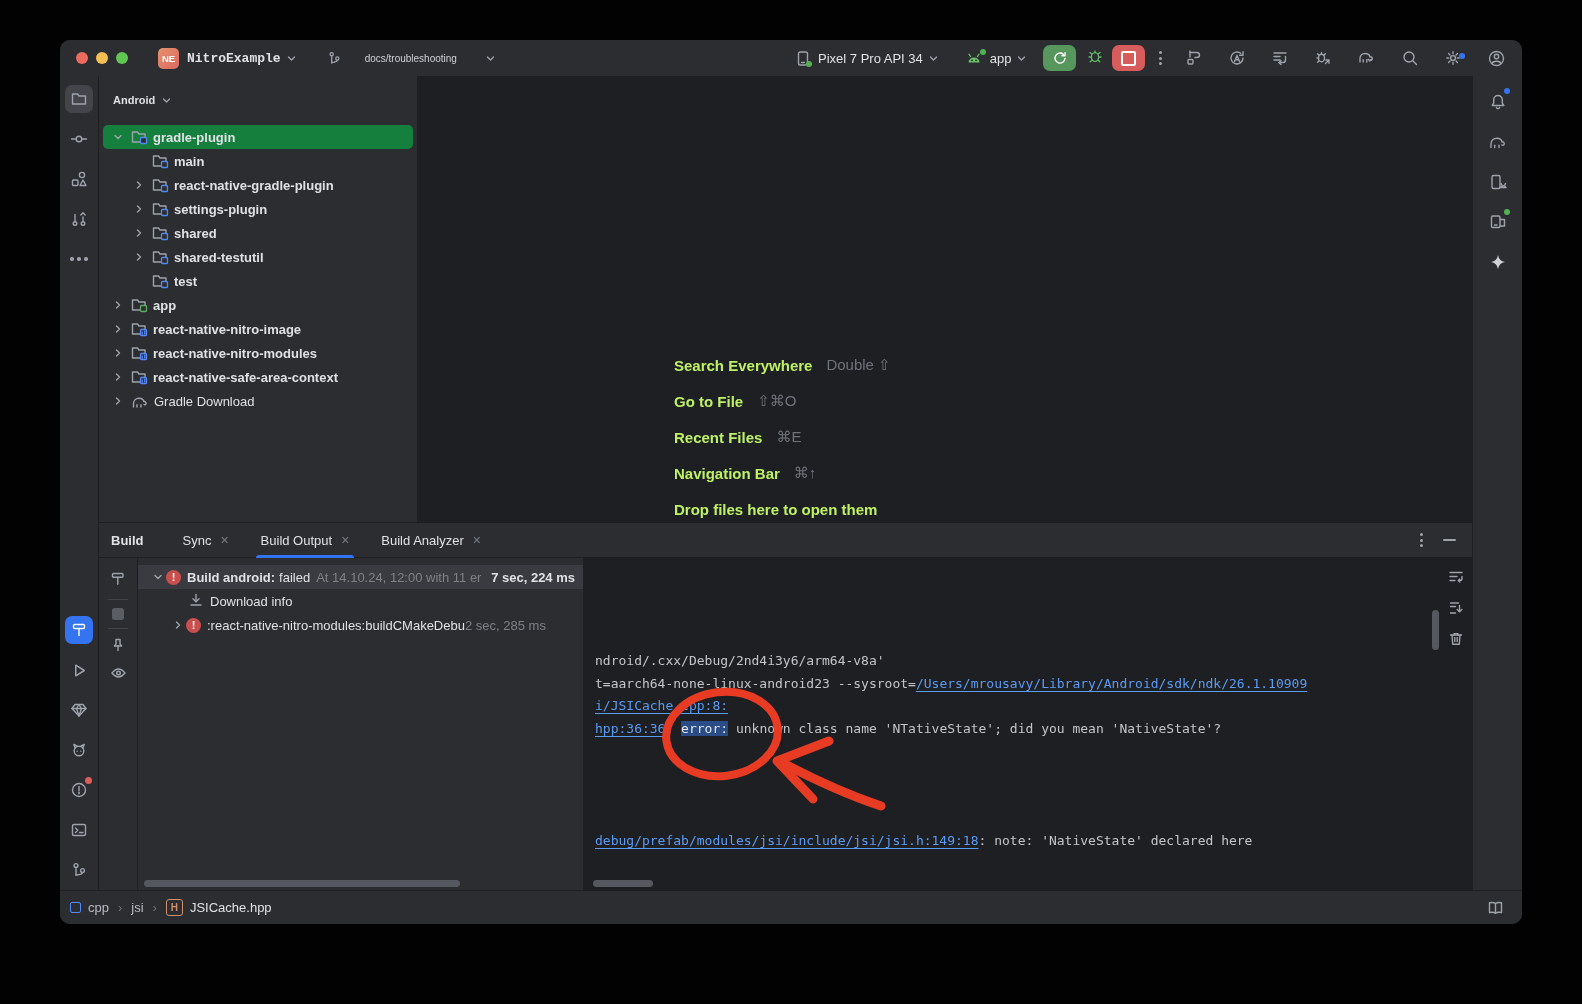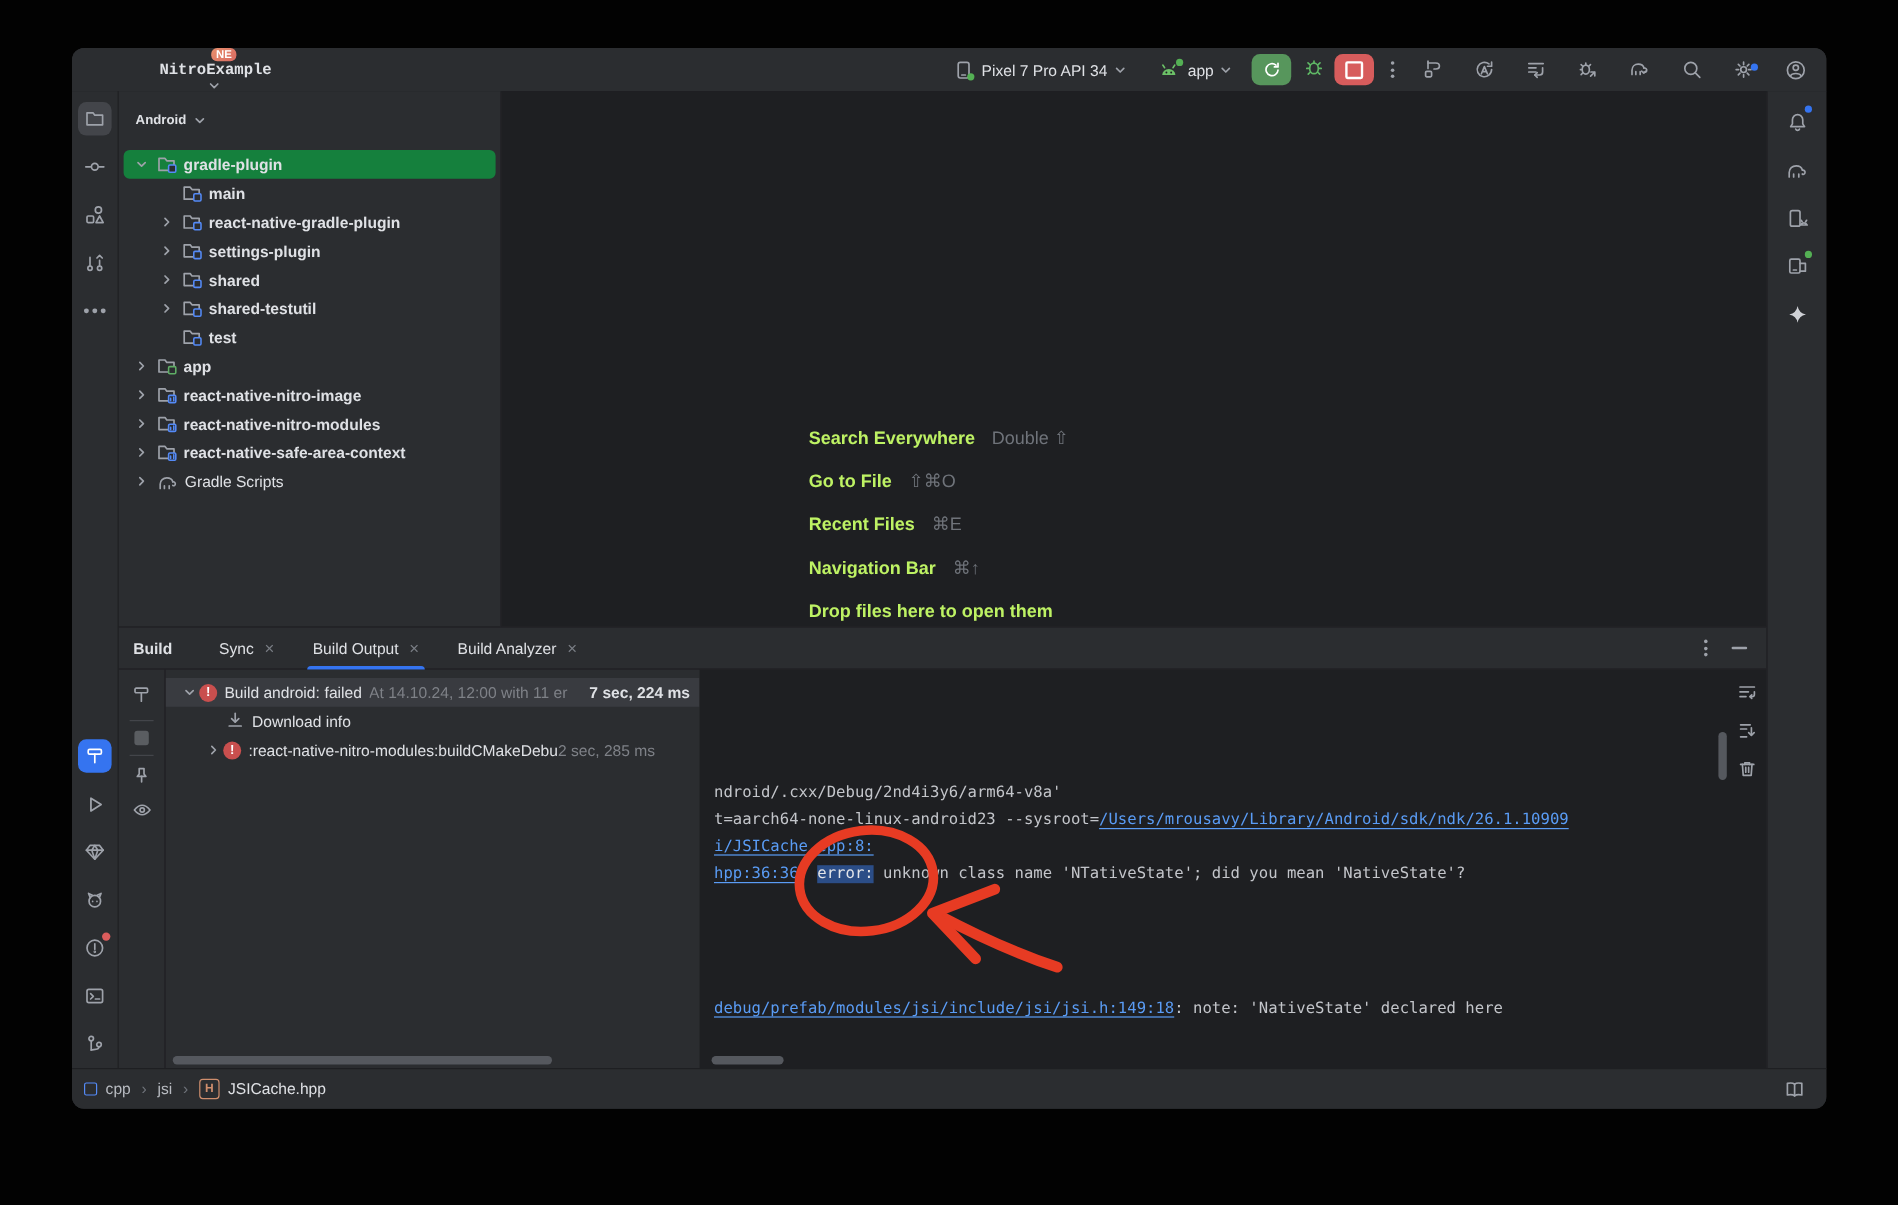--- a/index.html
+++ b/index.html
@@ -18,21 +18,21 @@
   .dot.blue{background:#3574f0;}
   .dot.green{background:#54b054;}
   .dot.red{background:#db5c5c;}
   .kebab{display:inline-flex;flex-direction:column;gap:2.5px;align-items:center;}
   .kebab i{width:3px;height:3px;border-radius:50%;background:#9ea2aa;display:block;}
   .hdots{display:inline-flex;gap:3.5px;align-items:center;}
   .hdots i{width:3.5px;height:3.5px;border-radius:50%;background:#9ea2aa;display:block;}
 
   
   .titlebar{position:relative;height:36px;background:#2b2d30;border-bottom:1px solid #1e1f22;}
-  .tb-left{position:absolute;left:16px;top:0;height:36px;display:flex;align-items:center;flex-direction:column;}
+  .tb-left{position:absolute;left:16px;top:0;height:36px;display:flex;align-items:center;}
   .light{width:12px;height:12px;border-radius:50%;margin-right:8px;}
   .light.red{background:#ec6a5e;}.light.yellow{background:#f5bf4f;}.light.green{background:#61c554;}
   .proj-badge{margin-left:22px;width:21px;height:21px;border-radius:5px;background:linear-gradient(135deg,#e8906d,#d96a62);
     color:#fff;font-size:9.5px;font-weight:700;display:flex;align-items:center;justify-content:center;}
   .tb-name{margin-left:8px;color:#dfe1e5;font-size:13px;font-weight:600;font-family:Liberation Mono, monospace;}
   .chev{margin-left:5px;display:inline-flex;}
   .branch-wrap{margin-left:30px;display:flex;align-items:center;gap:23px;color:#ced0d6;font-size:10px;}
   .tb-center{position:absolute;left:735px;top:0;height:36px;display:flex;align-items:center;}
   .tb-center .txt{color:#dfe1e5;font-size:13px;margin-left:7px;}
   .runbtn{width:33px;height:26px;border-radius:7px;background:#57965c;display:flex;align-items:center;justify-content:center;margin-left:16px;}
@@ -85,21 +85,21 @@
   .gray-square{width:12px;height:12px;border-radius:2.5px;background:#5a5d61;}
 
   .build-tree{width:445px;position:relative;padding-top:7px;flex:none;overflow:hidden;}
   .btrow{display:flex;align-items:center;height:24px;font-size:13px;color:#dfe1e5;white-space:nowrap;padding-right:8px;}
   .btrow .gap6{width:6px;flex:none;}
   .btrow.sel{background:#393b40;}
   .bchev{width:16px;display:flex;justify-content:center;flex:none;}
   .err-badge{width:15px;height:15px;border-radius:50%;background:#c94f4e;color:#fff;font-size:11px;font-weight:700;
     display:flex;align-items:center;justify-content:center;flex:none;}
   .err-badge::before{content:"!";}
-  .bt-strong{font-weight:400;}
+  .bt-strong{font-weight:700;}
   .bt-gray{color:#7e8187;overflow:hidden;flex:1 1 auto;min-width:0;}
   .bt-dur{font-weight:700;flex:none;}
   .bt-dur.gray{font-weight:400;color:#7e8187;}
   .bt-label-clip{overflow:hidden;flex:0 1 auto;min-width:0;}
   .hscroll{position:absolute;bottom:4px;height:7px;border-radius:4px;background:#55585e;}
 
   .console{flex:1;background:#1e1f22;position:relative;overflow:hidden;
     font-family:"DejaVu Sans Mono",monospace;font-size:13px;line-height:22.5px;padding:92px 0 0 12px;}
   .cline{white-space:pre;height:22.5px;}
   .cplain{color:#c3c5ca;}
@@ -519,21 +519,21 @@
                     <path d="M4.5 3l3 3-3 3"></path>
                   </svg>
                 </span>
               <span class="ticon">
                   <svg class="ic" width="18" height="15" viewBox="0 0 18 15">
                     <path d="M2.5 13V9.5C2.5 6.3 5 4.2 8 4.2c2.6 0 4.5 1.4 5 3.3"></path>
                     <path d="M13 7.5c1.4-.2 2.4 1 2 2.3-.3 1-1.3 1.3-2 .7"></path>
                     <path d="M6 13v-2.2M10 13v-2.2"></path>
                   </svg>
                 </span>
-              <span style="font-weight:400;">Gradle Scripts</span>
+              <span style="font-weight:400;">Gradle Download</span>
             </div>
           </div>
         </div>
 
         <div class="editor">
           <div class="shortcuts">
             <div class="shortcut">
                 <span class="sc-label">Search Everywhere</span>
                 <span class="sc-keys">Double ⇧</span>
               </div>

